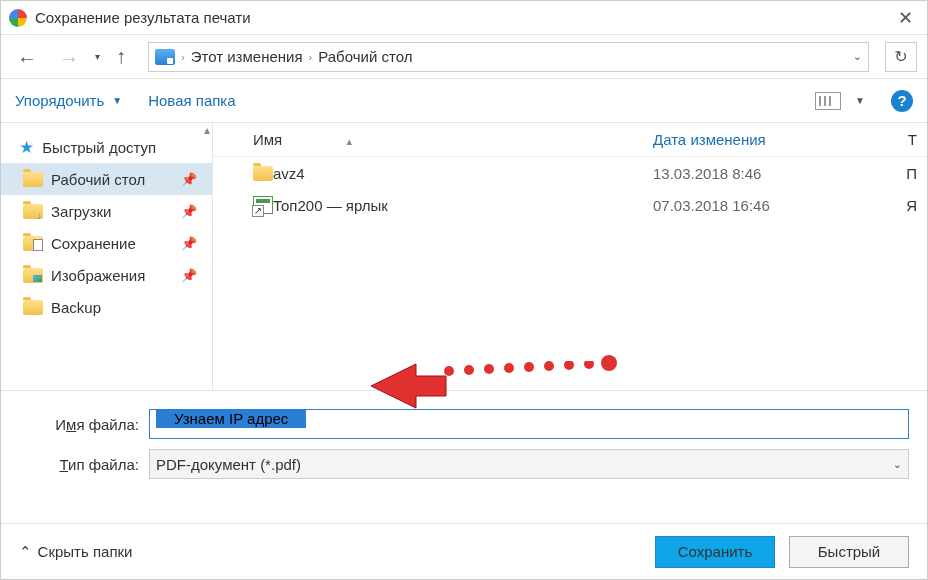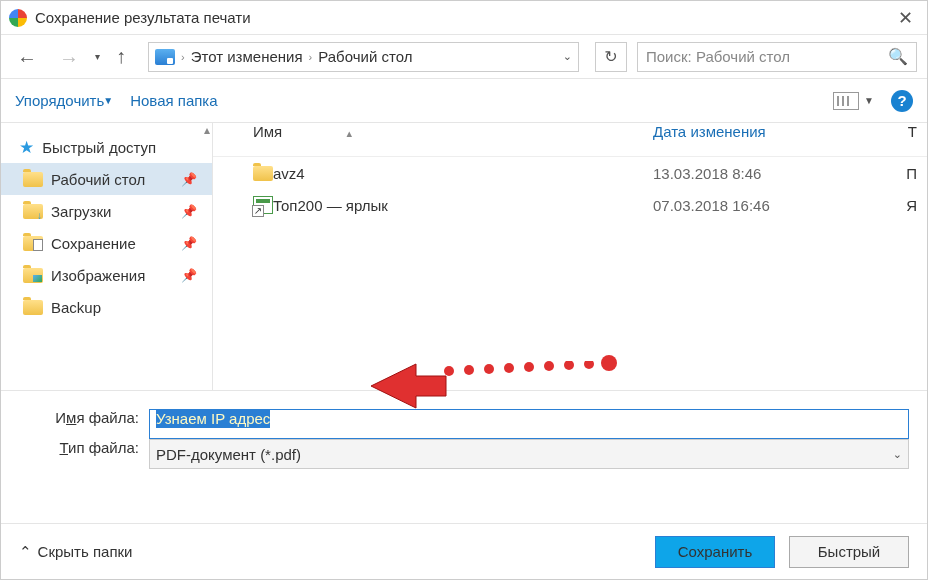--- a/index.html
+++ b/index.html
@@ -15,21 +15,21 @@
 .bc{display:flex;align-items:center;height:30px;border:1px solid #ccc;flex:1;padding:0 6px;gap:6px;margin:0 6px}
 .bc .drive-icon{width:20px;height:16px;background:linear-gradient(#5bb0f0,#2a7fd4);border-radius:2px;position:relative}
 .bc .drive-icon::after{content:"";position:absolute;right:2px;bottom:1px;width:6px;height:6px;background:#fff;border-radius:1px}
 .bc .sep{color:#888;font-size:11px}
 .bc .crumb{color:#333}
 .bc .dd{margin-left:auto;color:#555;font-size:11px}
 .refresh{width:32px;height:30px;border:1px solid #ccc;display:flex;align-items:center;justify-content:center;color:#555;font-size:16px}
 .search{width:280px;height:30px;border:1px solid #ccc;display:flex;align-items:center;padding:0 8px;color:#888}
 .search span:first-child{flex:1}
 .search .mag{color:#555;font-size:16px}
-.toolbar{height:44px;display:flex;align-items:center;padding:0 14px;gap:17px;border-bottom:1px solid #e5e5e5}
+.toolbar{height:44px;display:flex;align-items:center;padding:0 14px;gap:26px;border-bottom:1px solid #e5e5e5}
 .toolbar .act{color:#1a6fb6}
 .toolbar .dd{font-size:10px;color:#1a6fb6;margin-left:-18px}
 .toolbar .spacer{flex:1}
 .toolbar .view-icon{width:26px;height:18px;border:1px solid #999;position:relative}
 .toolbar .view-icon::before{content:"";position:absolute;left:3px;top:3px;bottom:3px;width:2px;background:#999;box-shadow:5px 0 #999,10px 0 #999}
 .toolbar .view-dd{font-size:10px;color:#555;margin-left:-12px}
 .toolbar .help{width:22px;height:22px;border-radius:50%;background:#1982d1;color:#fff;display:flex;align-items:center;justify-content:center;font-weight:bold}
 .body{display:flex;height:268px;border-bottom:1px solid #e5e5e5}
 .sidebar{width:212px;border-right:1px solid #e5e5e5;position:relative;padding-top:8px}
 .sidebar .scroll-up{position:absolute;top:0;right:2px;font-size:12px;color:#888}
@@ -37,37 +37,37 @@
 .sb-item.selected{background:#d8e6f2}
 .sb-item .pin{margin-left:auto;margin-right:14px;color:#888;font-size:13px}
 .sb-item.quick{padding-left:18px}
 .star-icon{color:#2a9ae0;font-size:17px}
 .folder-icon{width:20px;height:15px;background:linear-gradient(#ffe08a,#f0c24a);border-radius:2px;position:relative}
 .folder-icon::before{content:"";position:absolute;top:-3px;left:0;width:8px;height:3px;background:#f0c24a;border-radius:2px 2px 0 0}
 .folder-icon.dl::after{content:"↓";position:absolute;right:1px;bottom:-2px;font-size:10px;color:#2a9ae0;font-weight:bold}
 .folder-icon.doc::after{content:"";position:absolute;right:0;bottom:0;width:8px;height:10px;background:#fff;border:1px solid #888}
 .folder-icon.img::after{content:"";position:absolute;right:1px;bottom:1px;width:9px;height:7px;background:linear-gradient(135deg,#5bb0f0,#34a853)}
 .filearea{flex:1;position:relative}
-.fileheader{display:flex;height:34px;align-items:flex-start;border-bottom:1px solid #eee;padding-left:40px}
+.fileheader{display:flex;height:34px;align-items:center;border-bottom:1px solid #eee;padding-left:40px}
 .fh-name{width:400px;color:#333}
 .fh-name .sort{font-size:11px;color:#888;margin-left:60px}
 .fh-date{color:#1a6fb6}
 .fh-t{margin-left:auto;margin-right:10px;color:#333}
 .file-row{display:flex;align-items:center;height:32px;padding-left:40px;color:#333}
 .file-row .fname{width:400px;display:flex;align-items:center;}
 .file-row .fdate{color:#666}
 .shortcut-icon{width:20px;height:18px;background:#fff;border:1px solid #4a9a4a;position:relative}
 .shortcut-icon::before{content:"";position:absolute;left:2px;top:2px;right:2px;height:4px;background:#4a9a4a}
 .shortcut-icon::after{content:"↗";position:absolute;left:-2px;bottom:-4px;font-size:10px;background:#fff;border:1px solid #888;width:10px;height:10px;line-height:9px;text-align:center}
 .form{padding:18px 18px 10px 18px}
-.form-row{display:flex;margin-bottom:0}
+.form-row{display:flex;align-items:center;margin-bottom:10px}
 .form-row label{width:130px;text-align:right;padding-right:10px;color:#333}
 .form-row label u{text-decoration:underline}
 .filename-input{flex:1;height:30px;border:1px solid #2a7fd4;padding:0 6px}
-.filename-input .sel{background:#2a7fd4;color:#fef9c3;padding:1px 0}
+.filename-input .sel{background:#2a7fd4;color:#000000;padding:1px 18px}
 .type-select{flex:1;height:30px;border:1px solid #ccc;background:#f4f4f4;padding:12px 6px;display:flex;align-items:center;color:#333}
 .type-select .dd{margin-left:auto;color:#555;font-size:11px}
 .footer{position:absolute;bottom:0;left:0;right:0;height:56px;border-top:1px solid #e5e5e5;display:flex;align-items:center;padding:0 18px;gap:14px}
 .footer .hide{color:#333;display:flex;align-items:center;gap:6px}
 .footer .spacer{flex:1}
 .btn{width:120px;height:32px;border:1px solid #aaa;background:#f4f4f4;display:flex;align-items:center;justify-content:center;color:#333}
 .btn.primary{border:1px solid #2a7fd4;background:#0ea5e9}
 .anno-arrow{position:absolute;left:370px;top:355px;pointer-events:none}
 .anno-dots{position:absolute;left:440px;top:360px;pointer-events:none}
 .anno-dot-end{position:absolute;left:600px;top:354px;width:16px;height:16px;border-radius:50%;background:#e03030;pointer-events:none}
@@ -88,24 +88,20 @@
   <div class="nav-arrow active">↑</div>
   <div class="bc">
     <div class="drive-icon"></div>
     <span class="sep">›</span>
     <span class="crumb">Этот изменения</span>
     <span class="sep">›</span>
     <span class="crumb">Рабочий стол</span>
     <span class="dd">⌄</span>
   </div>
   <div class="refresh">↻</div>
-  <div class="search">
-    <span>Поиск: Рабочий стол</span>
-    <span class="mag">🔍</span>
-  </div>
 </div>
 
 <div class="toolbar">
   <span class="act">Упорядочить</span>
   <span class="dd">▼</span>
   <span class="act">Новая папка</span>
   <span class="spacer"></span>
   <div class="view-icon"></div>
   <span class="view-dd">▼</span>
   <div class="help">?</div>

